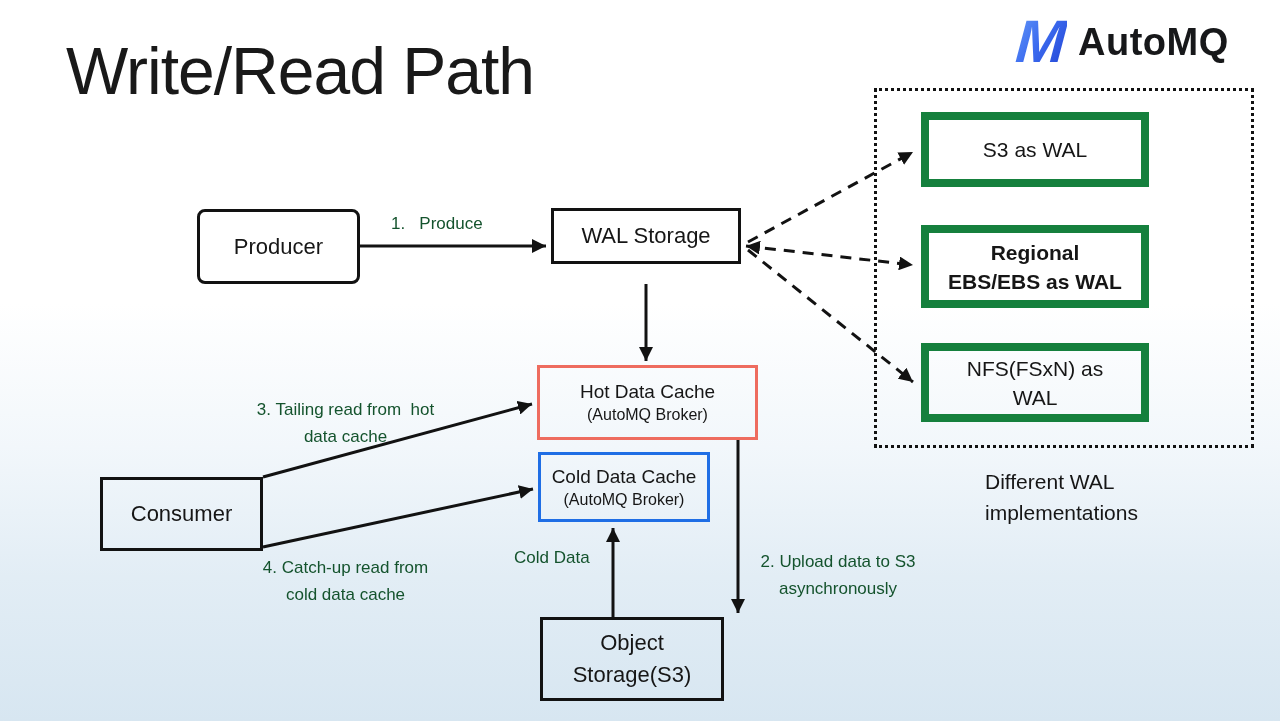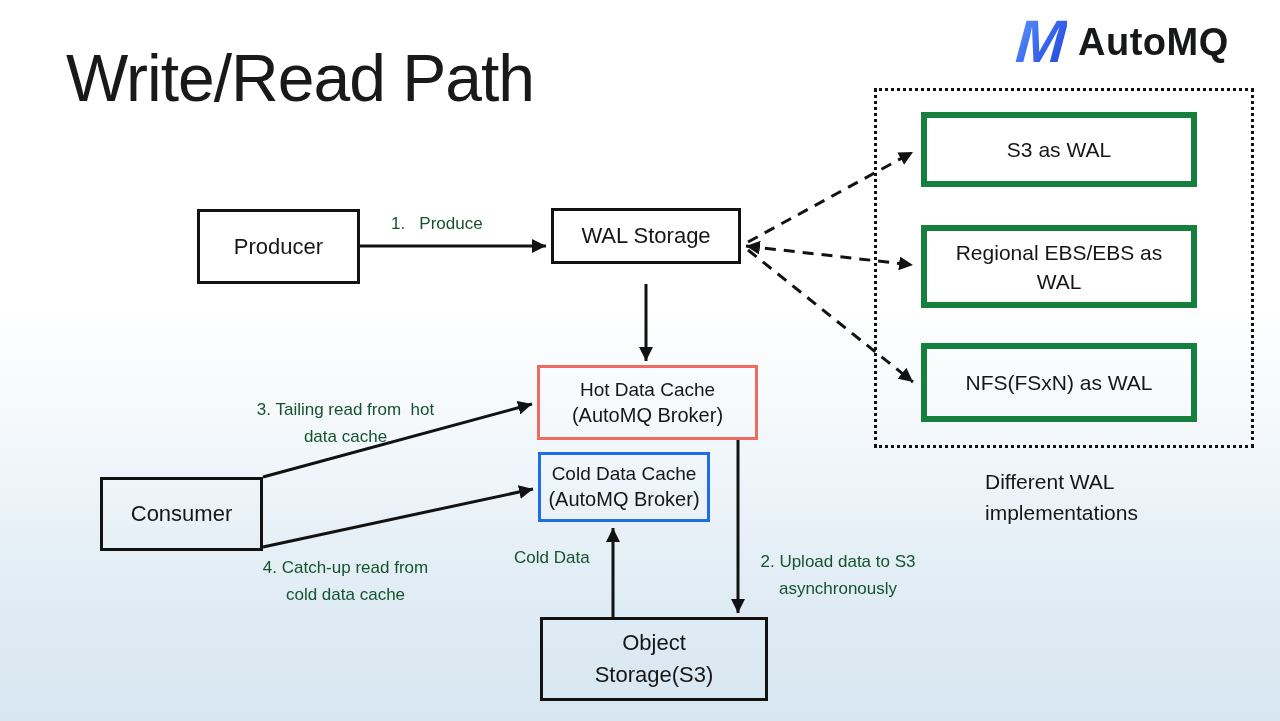--- a/index.html
+++ b/index.html
@@ -4,55 +4,55 @@
 <style>
   html,body{margin:0;padding:0;}
   body{
     width:1280px;height:721px;position:relative;overflow:hidden;
     font-family:"Liberation Sans", sans-serif;
     background:linear-gradient(180deg,#ffffff 0%,#ffffff 42%,#f2f7fb 62%,#e2edf5 80%,#d7e6f1 100%);
     color:#161616;
   }
   .abs{position:absolute;}
   #page-title{
-    left:66px;top:40px;font-size:66px;font-weight:500;color:#191919;letter-spacing:-1px;
+    left:66px;top:33px;font-size:66px;font-weight:500;color:#191919;letter-spacing:-1px;
   }
   
   #logo{left:1016px;top:16px;display:flex;align-items:center;gap:12px;}
   #logo .mark{
     font-size:60px;font-weight:700;font-style:italic;line-height:52px;
     transform:skewX(-4deg);
     background:linear-gradient(120deg,#5f93f6 0%,#3d6df0 45%,#2446d6 100%);
     -webkit-background-clip:text;background-clip:text;color:transparent;
   }
   #logo .wordmark{font-size:38px;font-weight:700;color:#17181a;letter-spacing:0.5px;text-align:center;}
   
   .node{
     box-sizing:border-box;border:3px solid #121212;background:transparent;
     display:flex;flex-direction:column;align-items:center;justify-content:center;
     text-align:center;
   }
   .node .lbl{font-size:22px;color:#161616;}
   .node .lbl2{font-size:19px;color:#161616;}
-  .node .sub{font-size:20px;color:#161616;margin-top:3px;}
-  #node-producer{left:197px;top:209px;width:163px;height:75px;}
+  .node .sub{font-size:16px;color:#161616;margin-top:3px;}
+  #node-producer{left:197px;top:209px;width:163px;height:75px;border-radius:8px;}
   #node-wal-storage{left:551px;top:208px;width:190px;height:56px;}
   #node-hot-cache{left:537px;top:365px;width:221px;height:75px;border-color:#ee6c5f;}
   #node-cold-cache{left:538px;top:452px;width:172px;height:70px;border-color:#1f6ee5;}
   #node-consumer{left:100px;top:477px;width:163px;height:74px;}
-  #node-object-storage{left:540px;top:617px;width:228px;height:84px;line-height:32px;font-size:22px;}
+  #node-object-storage{left:540px;top:617px;width:184px;height:84px;line-height:32px;font-size:22px;}
   
   #wal-group{left:874px;top:88px;width:380px;height:360px;box-sizing:border-box;border:3px dotted #121212;}
   .wal-item{
-    position:absolute;left:44px;width:276px;box-sizing:border-box;border:6px solid #15803d;
+    position:absolute;left:44px;width:228px;box-sizing:border-box;border:8px solid #15803d;
     display:flex;align-items:center;justify-content:center;text-align:center;
     font-size:21px;line-height:29px;padding:12px 14px;
   }
   #wal-item-0{top:21px;height:75px;}
-  #wal-item-1{top:134px;height:83px;}
+  #wal-item-1{top:134px;height:83px;font-weight:bold;}
   #wal-item-2{top:252px;height:79px;}
   #wal-caption{left:985px;top:466px;width:210px;text-align:left;font-size:21px;line-height:31px;}
   
   .edge-label{font-size:17px;color:#14532d;}
   .pre{white-space:pre;}
   #label-produce{left:391px;top:214px;}
   #label-tailing{left:213px;top:396px;width:265px;text-align:center;line-height:27px;}
   #label-catchup{left:213px;top:554px;width:265px;text-align:center;line-height:27px;}
   #label-cold-data{left:514px;top:548px;}
   #label-upload{left:744px;top:548px;width:188px;text-align:center;line-height:27px;}

